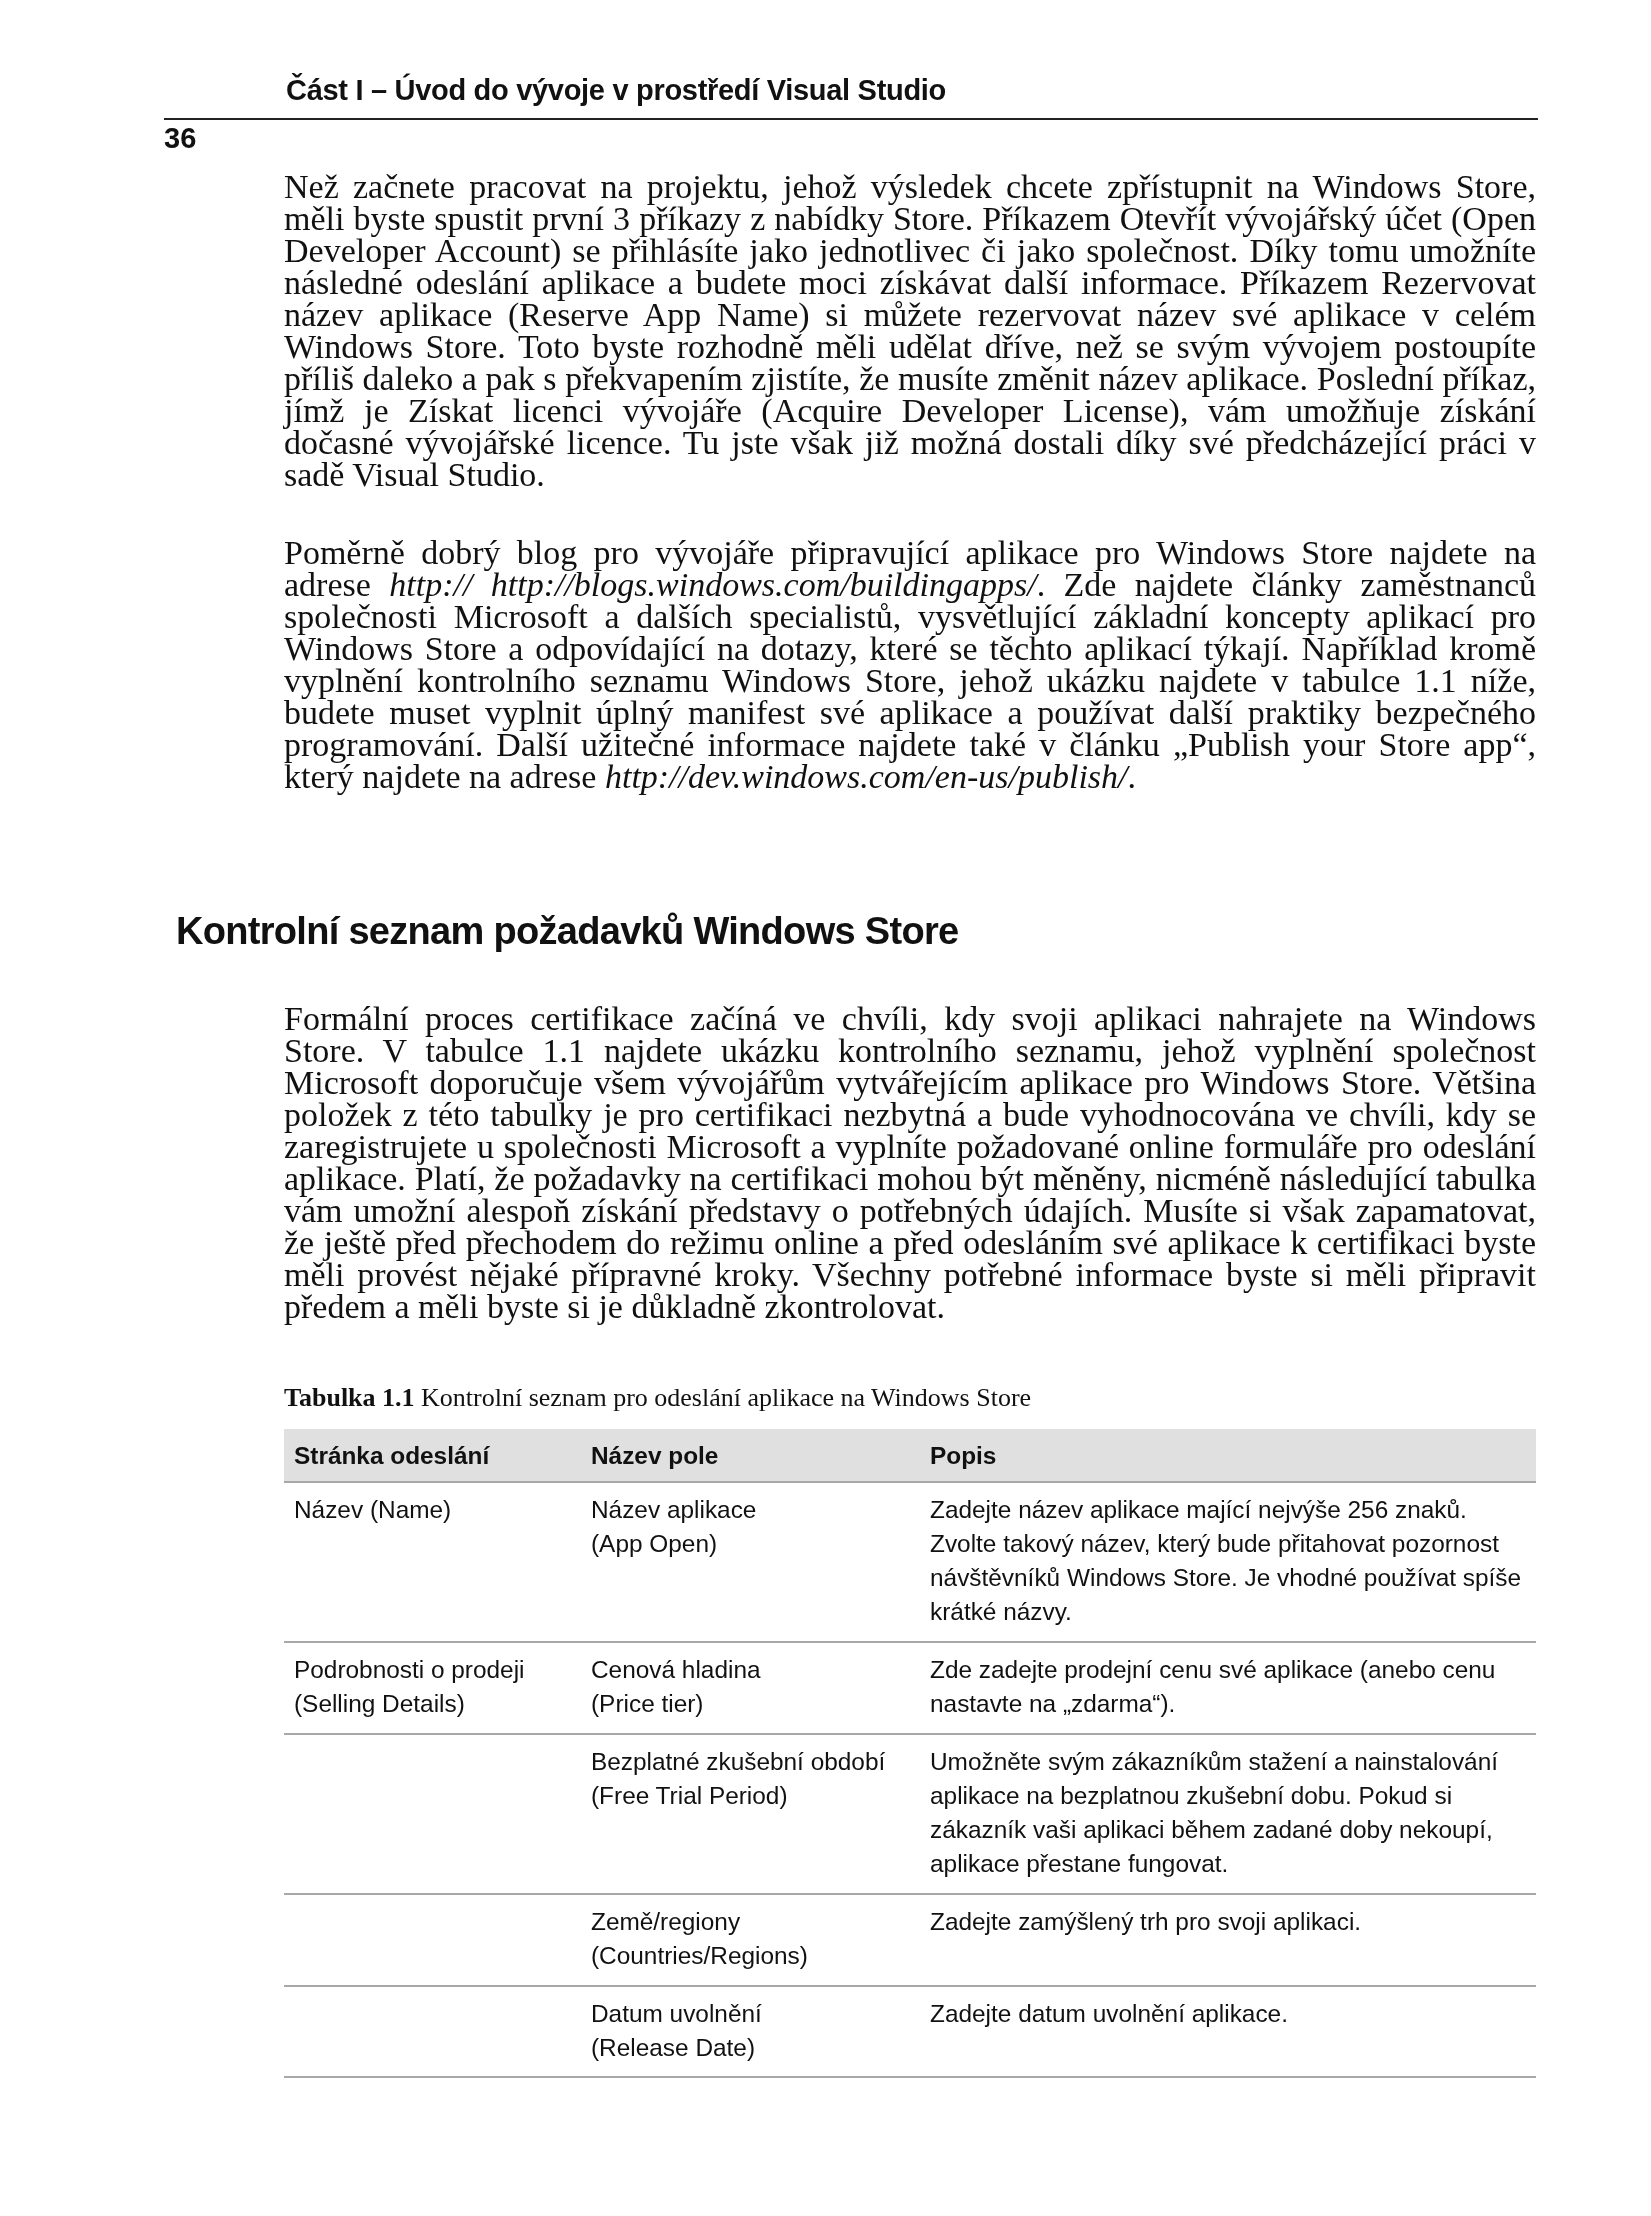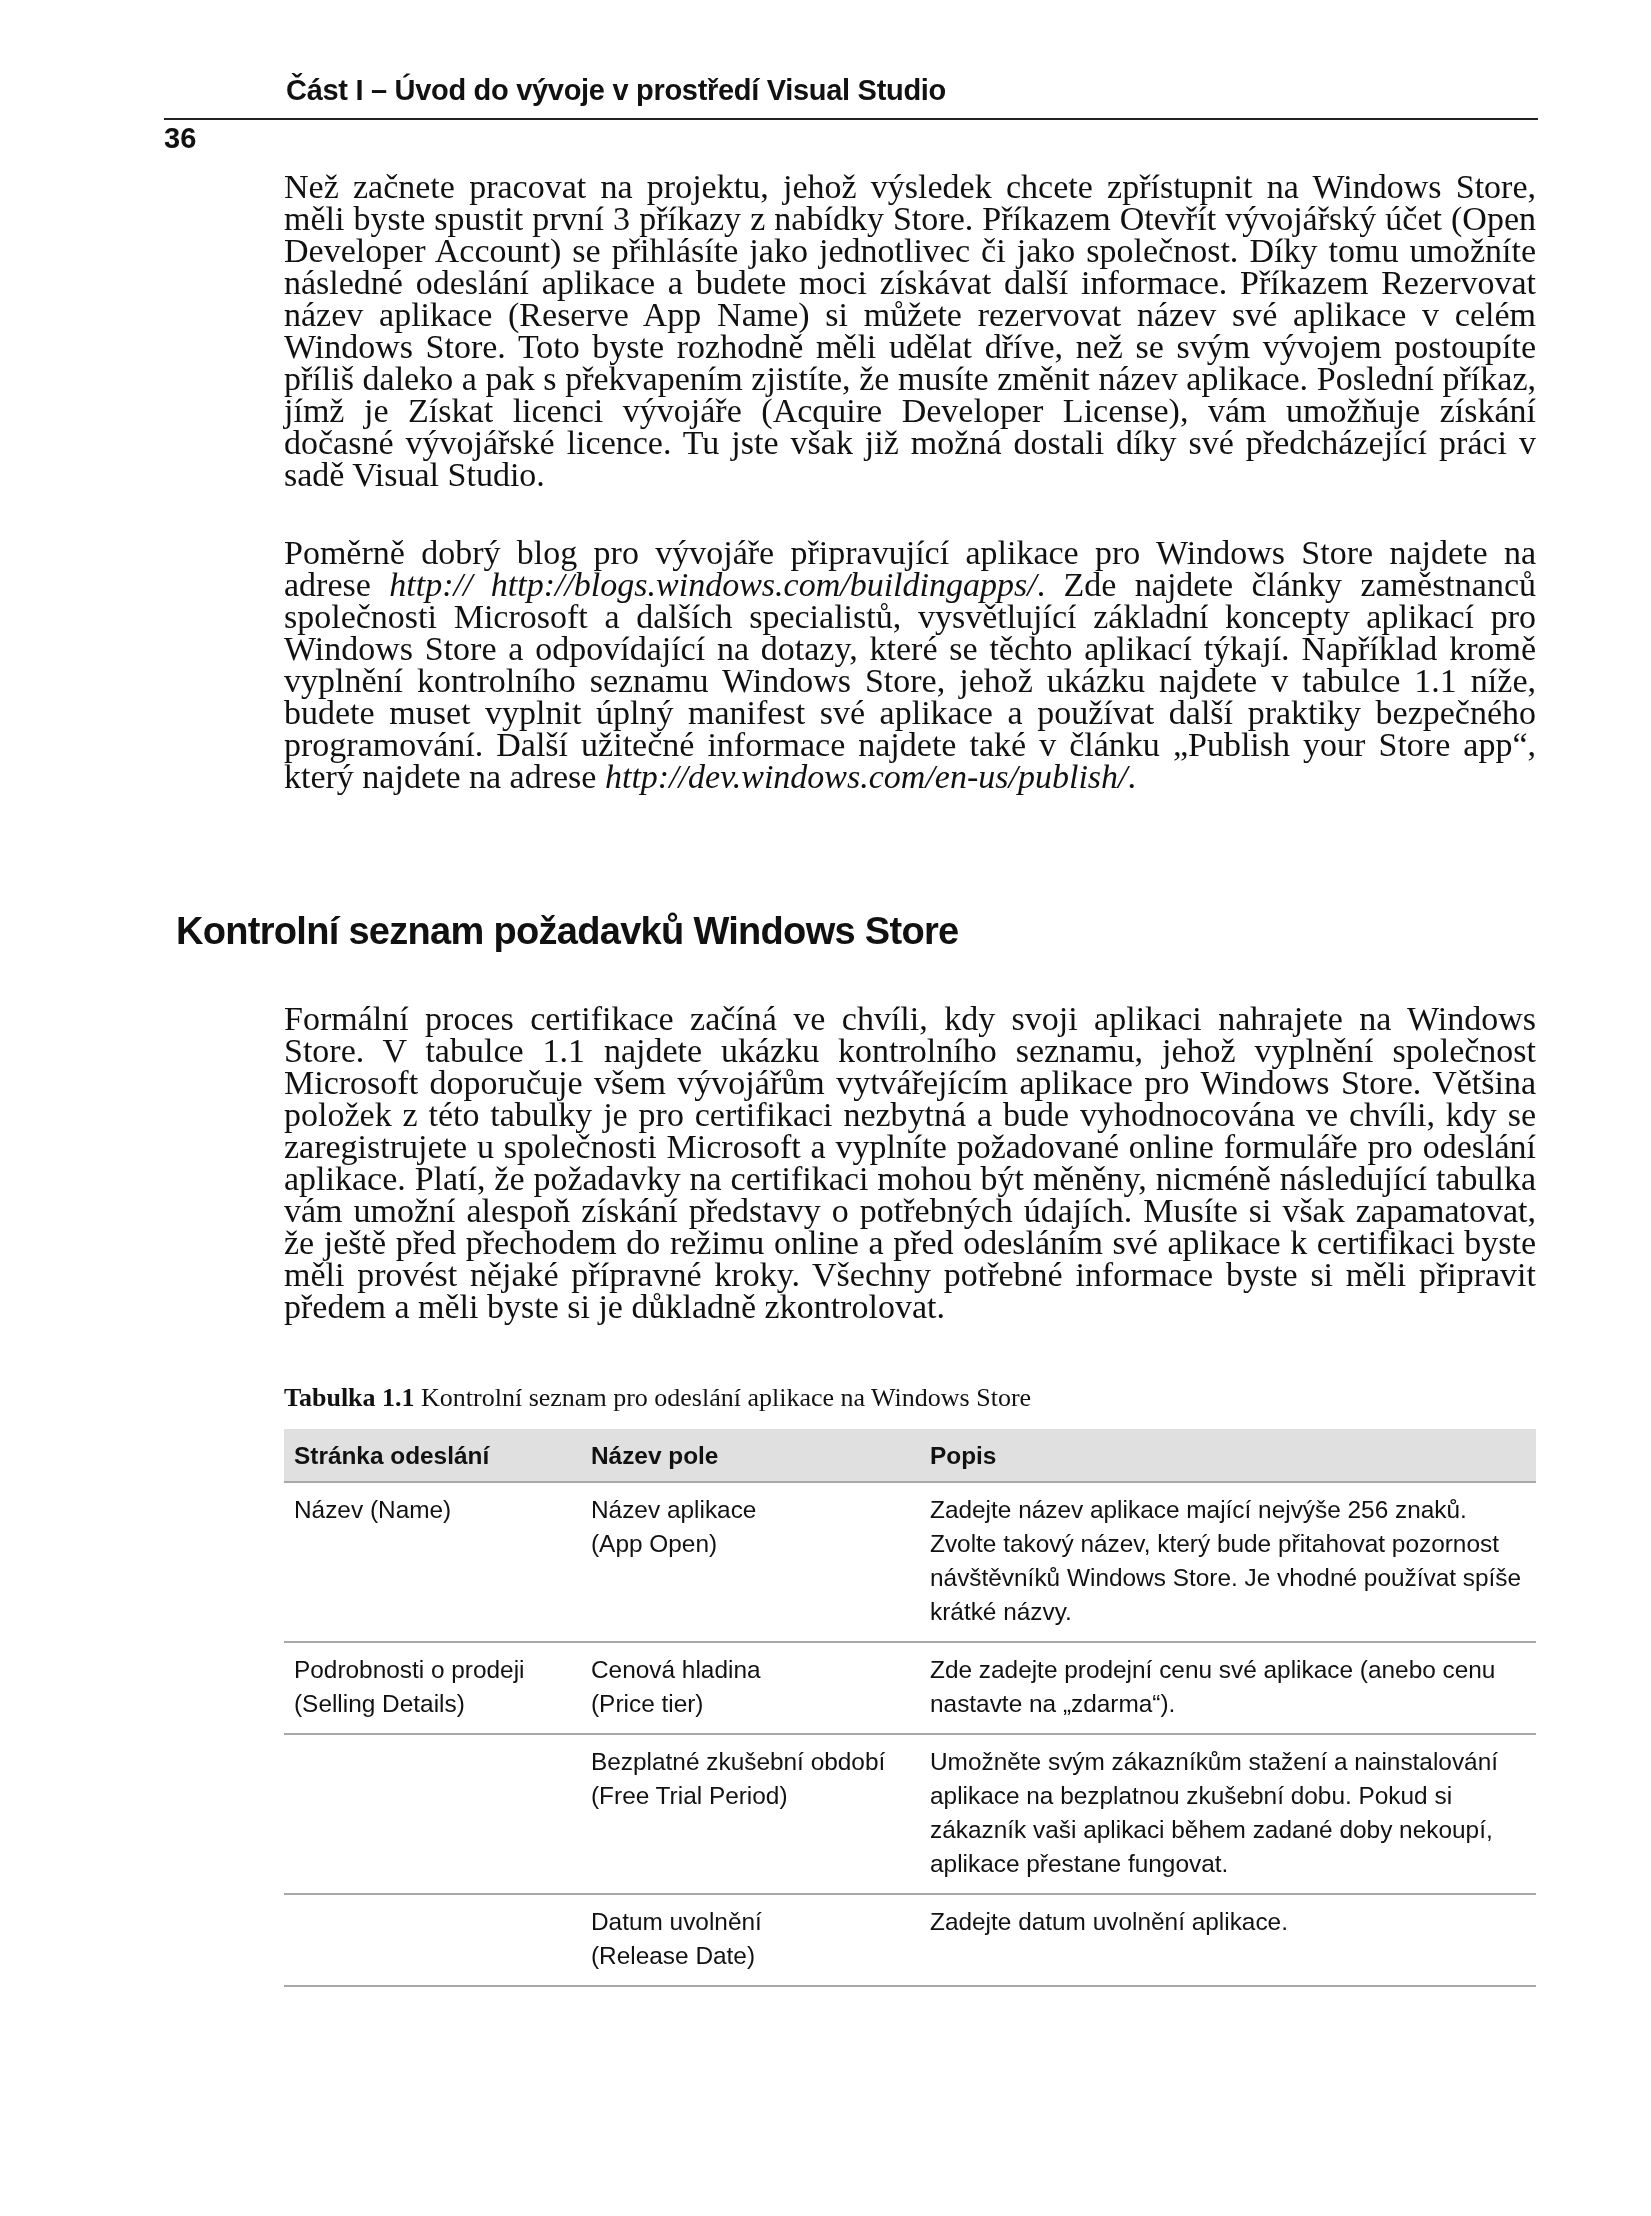--- a/index.html
+++ b/index.html
@@ -114,20 +114,30 @@
           <span class="cell-line">Bezplatné zkušební období</span>
           <span class="cell-line">(Free Trial Period)</span>
         </td>
       <td>Umožněte svým zákazníkům stažení a nainstalování aplikace na bezplatnou zkušební dobu. Pokud si zákazník vaši aplikaci během zadané doby nekoupí, aplikace přestane fungovat.</td>
     </tr>
     <tr>
       <td>
           <span class="cell-line"></span>
         </td>
       <td>
+          <span class="cell-line">Země/regiony</span>
+          <span class="cell-line">(Countries/Regions)</span>
+        </td>
+      <td>Zadejte zamýšlený trh pro svoji aplikaci.</td>
+    </tr>
+    <tr>
+      <td>
+          <span class="cell-line"></span>
+        </td>
+      <td>
           <span class="cell-line">Datum uvolnění</span>
           <span class="cell-line">(Release Date)</span>
         </td>
       <td>Zadejte datum uvolnění aplikace.</td>
     </tr>
   </tbody>
 </table>
 
 
 </body></html>

